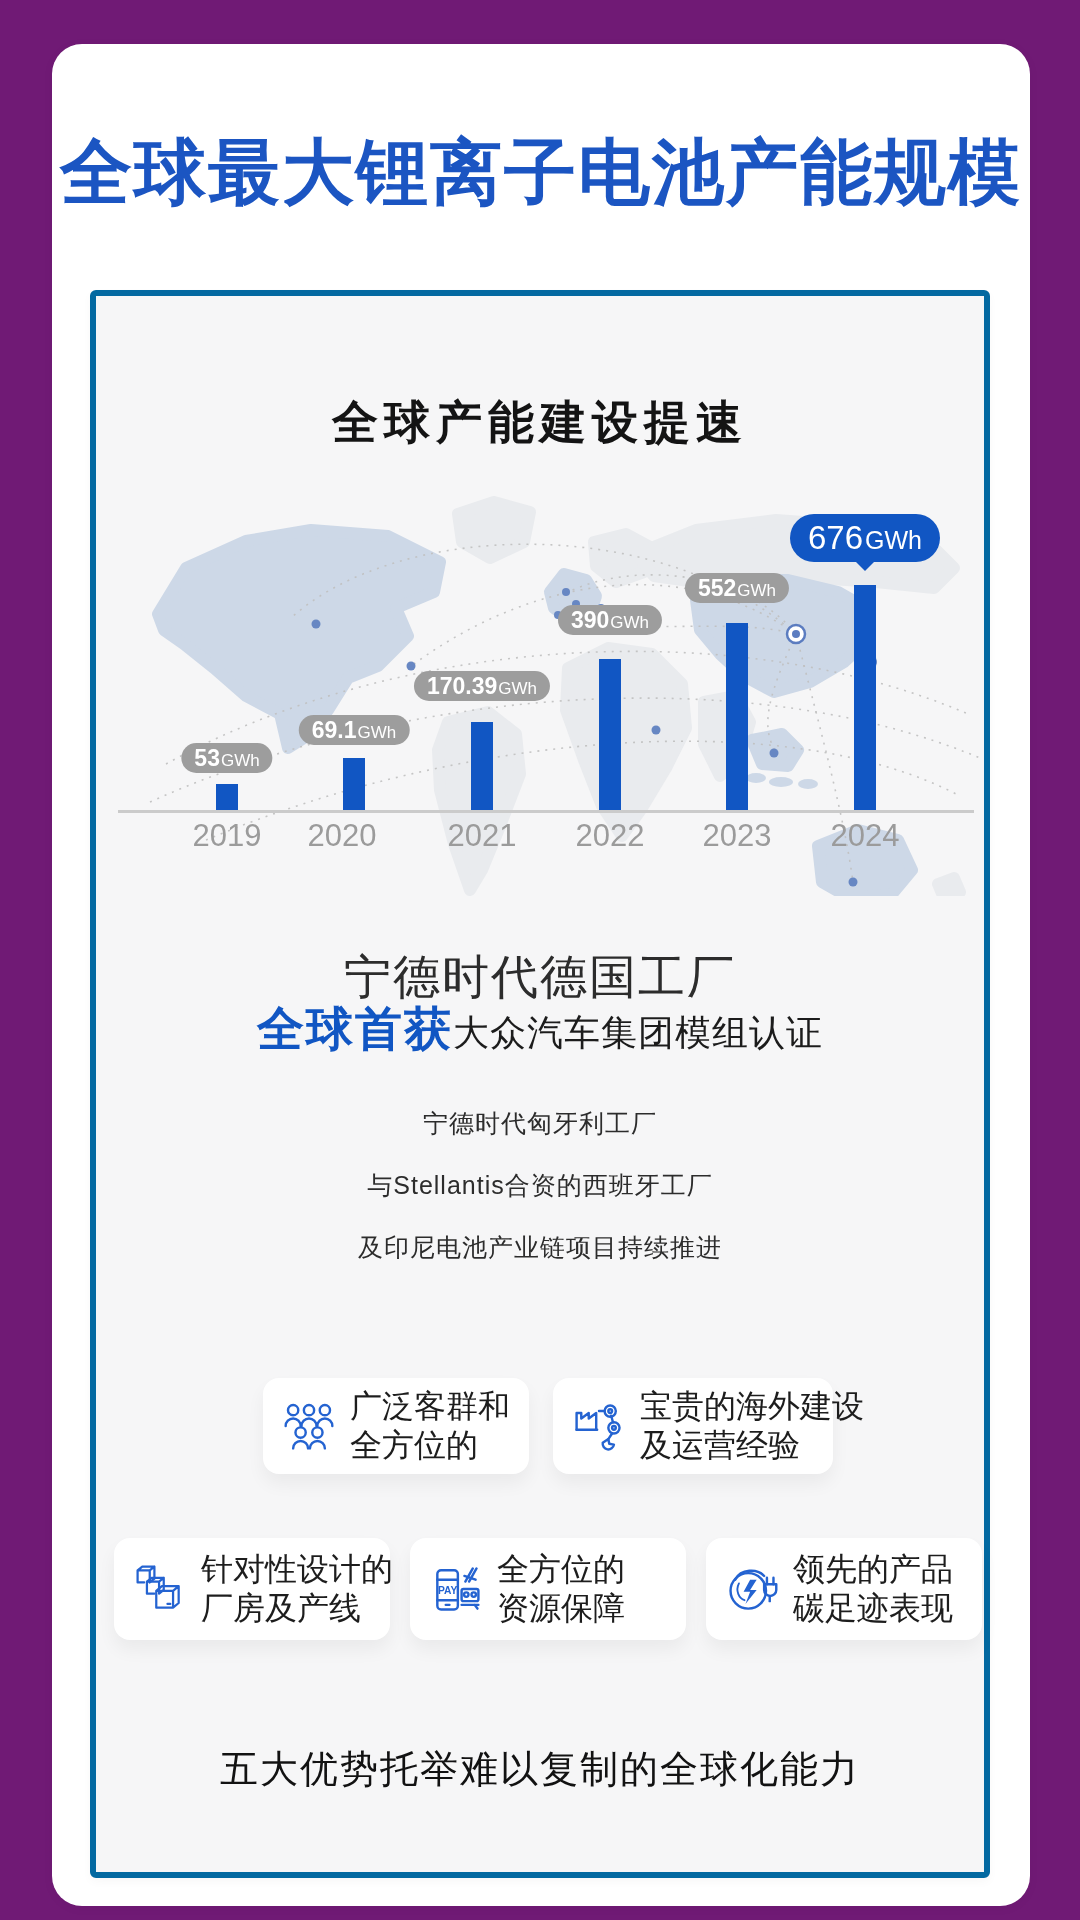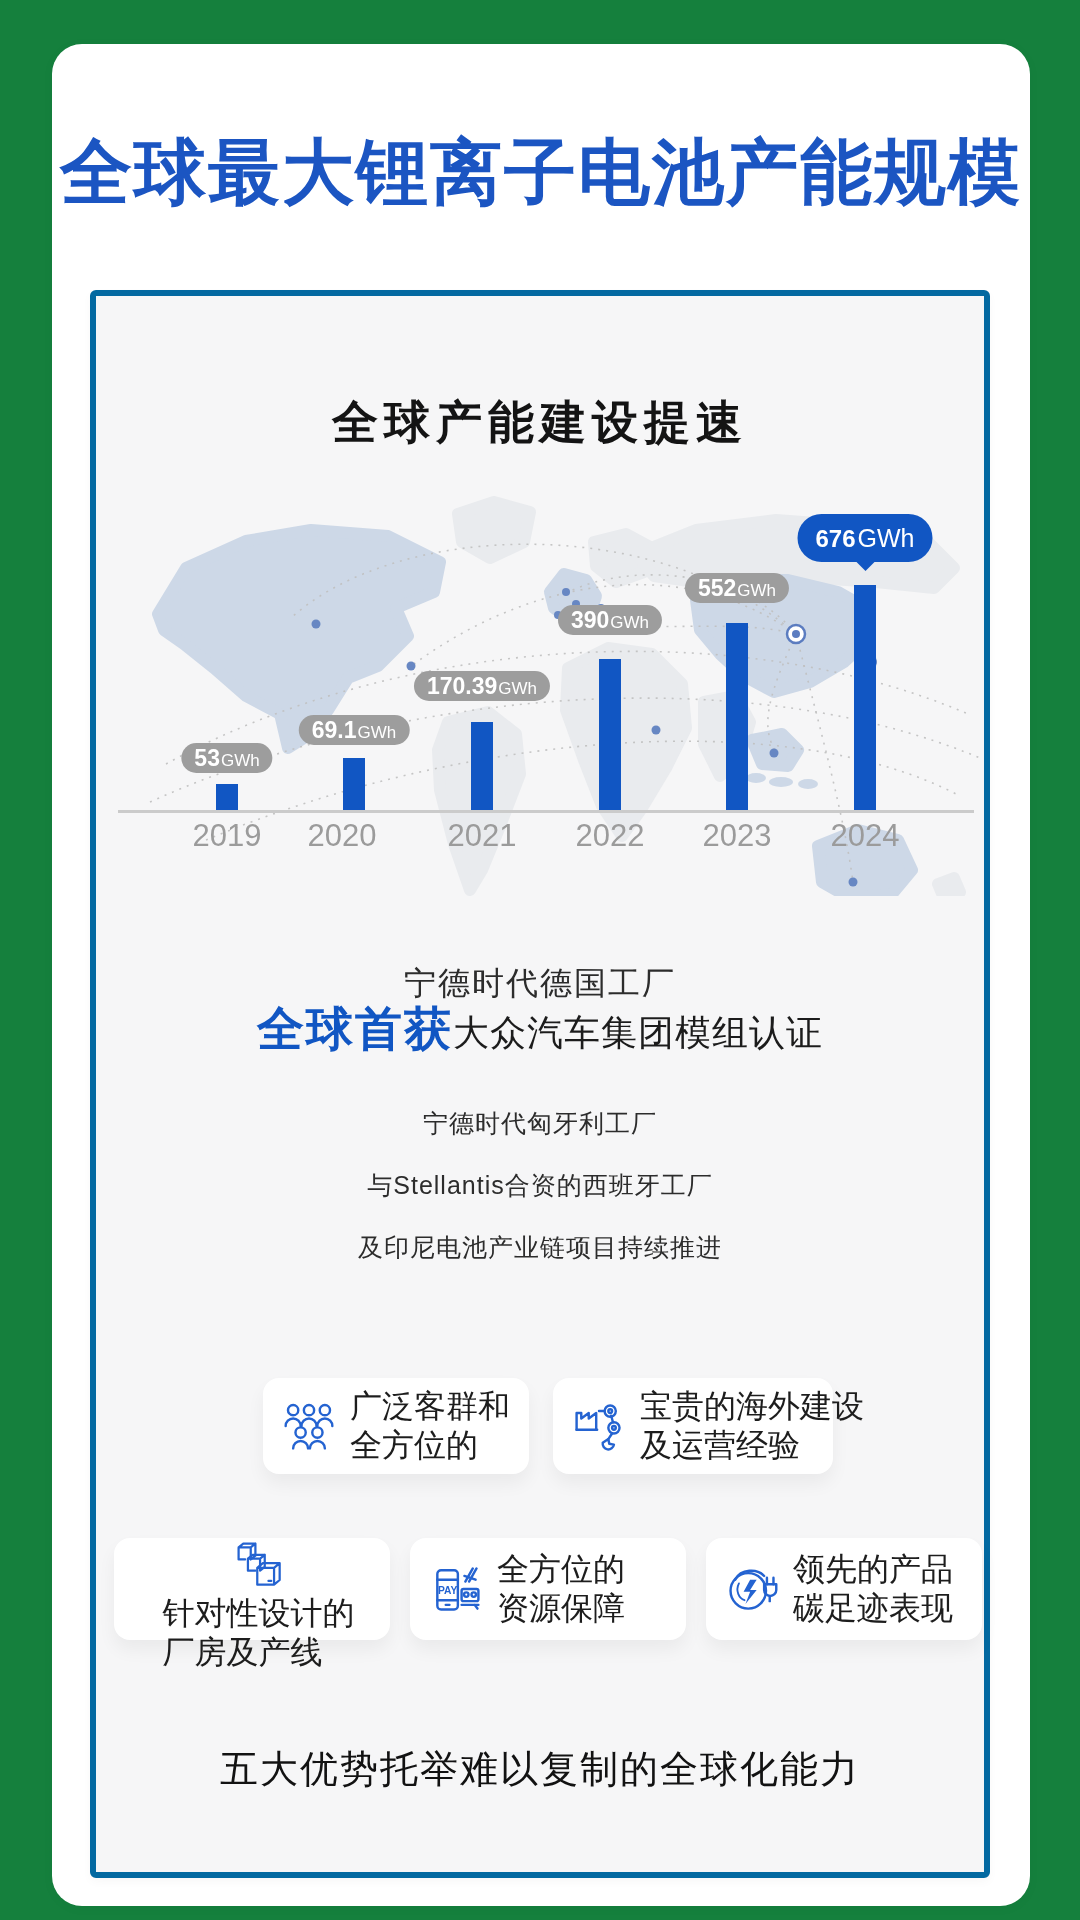--- a/index.html
+++ b/index.html
@@ -1,44 +1,44 @@
 <!DOCTYPE html>
 <html><head>
 <meta charset="utf-8">
 <style>
   html,body{margin:0;padding:0;background:#f7f7f7;font-family:"Liberation Sans","DejaVu Sans",sans-serif;}
-  .stage{position:relative;width:1080px;height:1920px;margin:0 auto;overflow:hidden;background:#15803d;}
+  .stage{position:relative;width:1080px;height:1920px;margin:0 auto;overflow:hidden;background:#701a75;}
   .card{position:absolute;left:52px;top:44px;width:978px;height:1862px;background:#ffffff;border-radius:30px;box-shadow:0 2px 12px rgba(0,0,0,.04);}
   .main-title{position:absolute;left:0;right:0;top:84px;margin:0;text-align:center;font-size:72px;line-height:88px;font-weight:800;letter-spacing:2px;color:#1b55c2;}
   .panel{position:absolute;left:38px;top:246px;width:900px;height:1588px;background:#f6f6f7;border:6px solid #0369a1;border-radius:6px;box-shadow:0 4px 10px rgba(0,0,0,.03);box-sizing:border-box;}
   .chart-title{position:absolute;left:0;right:0;top:96px;margin:0;text-align:center;font-size:46px;font-weight:700;letter-spacing:6px;color:#141414;}
   
   .chart{position:absolute;left:0;top:200px;width:900px;height:400px;}
   .map{position:absolute;left:0;top:0;width:900px;height:400px;}
   .axis{position:absolute;left:22px;top:314px;width:856px;height:3px;background:#cbcbcb;}
   .bar{position:absolute;width:22px;background:#1156c3;}
   .pill{position:absolute;transform:translateX(-50%);background:#9d9d9d;color:#fff;height:30px;line-height:30px;padding:0 13px;border-radius:16px;white-space:nowrap;}
   .pill .v{font-size:23px;font-weight:700;}
   .pill .u{font-size:17px;margin-left:1px;}
   .bubble{position:absolute;transform:translateX(-50%);background:#1156c3;color:#fff;height:48px;line-height:48px;padding:0 18px;border-radius:26px;white-space:nowrap;}
-  .bubble .v{font-size:24px;font-weight:700;}
+  .bubble .v{font-size:33px;font-weight:400;}
   .bubble .u{font-size:25px;margin-left:2px;}
   .bubble::after{content:'';position:absolute;left:50%;bottom:-9px;transform:translateX(-50%);width:0;height:0;border:10px solid transparent;border-top:10px solid #1156c3;border-bottom:0;}
   .year{position:absolute;transform:translateX(-50%);font-size:31px;color:#9b9b9b;white-space:nowrap;}
   
-  .t-de{position:absolute;left:0;right:0;top:650px;margin:16px;text-align:center;font-size:32px;color:#2c2c2c;letter-spacing:2px;}
+  .t-de{position:absolute;left:0;right:0;top:650px;margin:0;text-align:center;font-size:47px;color:#2c2c2c;letter-spacing:2px;}
   .t-cert{position:absolute;left:0;right:0;top:698px;height:70px;line-height:70px;margin:0;text-align:center;font-size:36px;color:#1c1c1c;letter-spacing:1px;}
   .t-cert .hl{font-size:47px;font-weight:800;color:#1156c3;letter-spacing:2px;}
   .t-exp{position:absolute;left:0;right:0;top:796px;text-align:center;}
   .t-exp p{margin:0;font-size:25px;line-height:62px;color:#2c2c2c;letter-spacing:1px;}
   
   .adv-card{position:absolute;background:#ffffff;border-radius:16px;box-shadow:0 10px 18px rgba(0,0,0,.05);display:flex;align-items:center;}
   .c1{left:167px;top:1082px;width:266px;height:96px;}
   .c2{left:457px;top:1082px;width:280px;height:96px;}
-  .c3{left:18px;top:1242px;width:276px;height:102px;flex-direction:column;}
+  .c3{left:18px;top:1242px;width:276px;height:102px;}
   .c4{left:314px;top:1242px;width:276px;height:102px;}
   .c5{left:610px;top:1242px;width:276px;height:102px;}
   .adv-icon{flex:0 0 auto;margin-left:18px;width:56px;height:56px;}
   .adv-icon svg{width:56px;height:56px;display:block;}
   .adv-text{margin-left:13px;font-size:32px;line-height:39px;color:#1d1d1d;font-weight:500;white-space:nowrap;}
   .footer-line{position:absolute;left:0;right:0;top:1448px;margin:0;text-align:center;font-size:38px;color:#121212;letter-spacing:2px;}
 </style>
 </head>
 <body>
 

